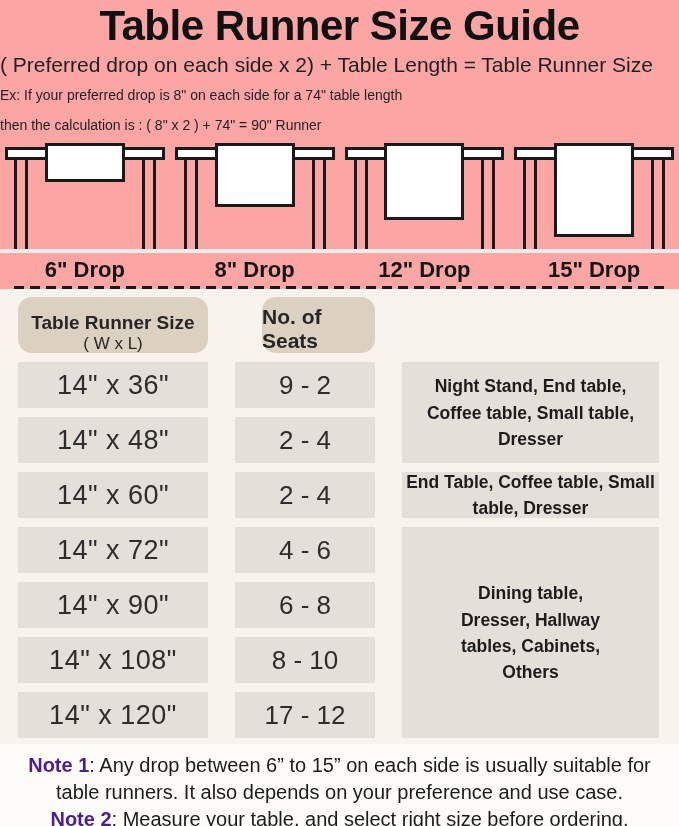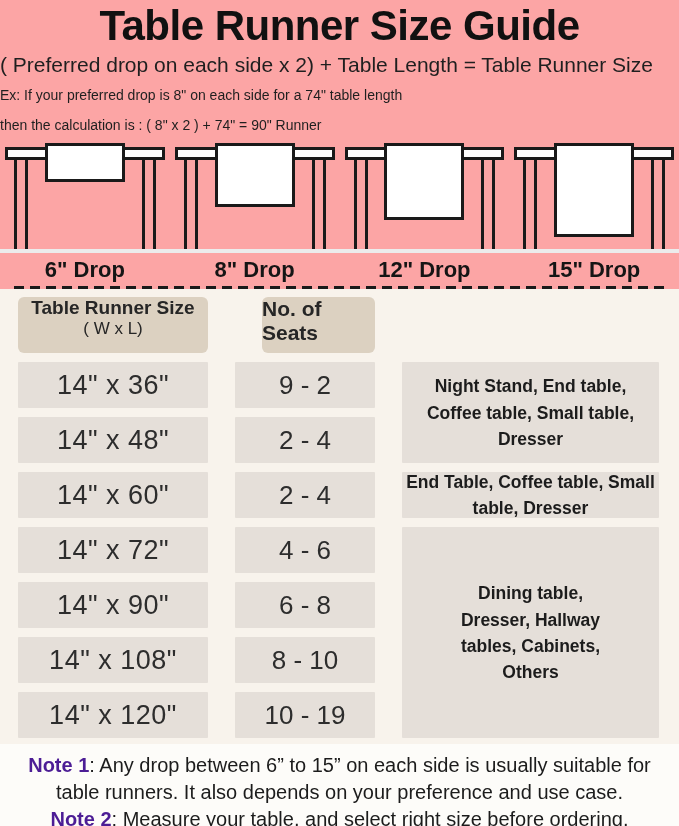--- a/index.html
+++ b/index.html
@@ -64,22 +64,22 @@
   .table-section{background:var(--section-bg);padding:8px 20px 6px 18px;}
   .size-table{
     display:grid;
     grid-template-columns:190px 140px 257px;
     grid-template-rows:56px repeat(7,46px);
     column-gap:27px;
     row-gap:9px;
   }
   .hcell{
     background:var(--header-bg);
-    display:flex;flex-direction:column;justify-content:flex-start;align-items:center;
-    border-radius:6px;color:#262626;
+    display:flex;flex-direction:column;justify-content:flex-end;align-items:center;
+    border-radius:14px;color:#262626;
   }
   .hcell .h1{font-size:19px;font-weight:700;line-height:1.15;}
   .hcell .h2{font-size:17px;line-height:1.15;}
   .hcell.single{font-size:21px;font-weight:700;margin-left:27px;}
   .cell{
     background:var(--cell-bg);
     display:flex;justify-content:center;align-items:center;
     border-radius:1px;color:#2d2d2d;
   }
   .cell.size{font-size:27px;letter-spacing:0.5px;}
@@ -156,21 +156,21 @@
     <div class="cell seats" style="grid-area:3/2">2 - 4</div>
     <div class="cell size" style="grid-area:4/1">14" x 60"</div>
     <div class="cell seats" style="grid-area:4/2">2 - 4</div>
     <div class="cell size" style="grid-area:5/1">14" x 72"</div>
     <div class="cell seats" style="grid-area:5/2">4 - 6</div>
     <div class="cell size" style="grid-area:6/1">14" x 90"</div>
     <div class="cell seats" style="grid-area:6/2">6 - 8</div>
     <div class="cell size" style="grid-area:7/1">14" x 108"</div>
     <div class="cell seats" style="grid-area:7/2">8 - 10</div>
     <div class="cell size" style="grid-area:8/1">14" x 120"</div>
-    <div class="cell seats" style="grid-area:8/2">10 - 19</div>
+    <div class="cell seats" style="grid-area:8/2">17 - 12</div>
 
     <div class="cell types" style="grid-row:2 / span 2;grid-column:3">Night Stand, End table, Coffee table, Small table, Dresser</div>
     <div class="cell types" style="grid-row:4;grid-column:3">End Table, Coffee table, Small table, Dresser</div>
     <div class="cell types wide-pad" style="grid-row:5 / span 4;grid-column:3">Dining table, Dresser, Hallway tables, Cabinets, Others</div>
   </div>
 </section>
 
 <section class="notes">
   <p class="note"><b>Note 1</b><span>: Any drop between 6” to 15” on each side is usually suitable for table runners. It also depends on your preference and use case.</span></p>
   <p class="note"><b>Note 2</b><span>: Measure your table, and select right size before ordering.</span></p>

